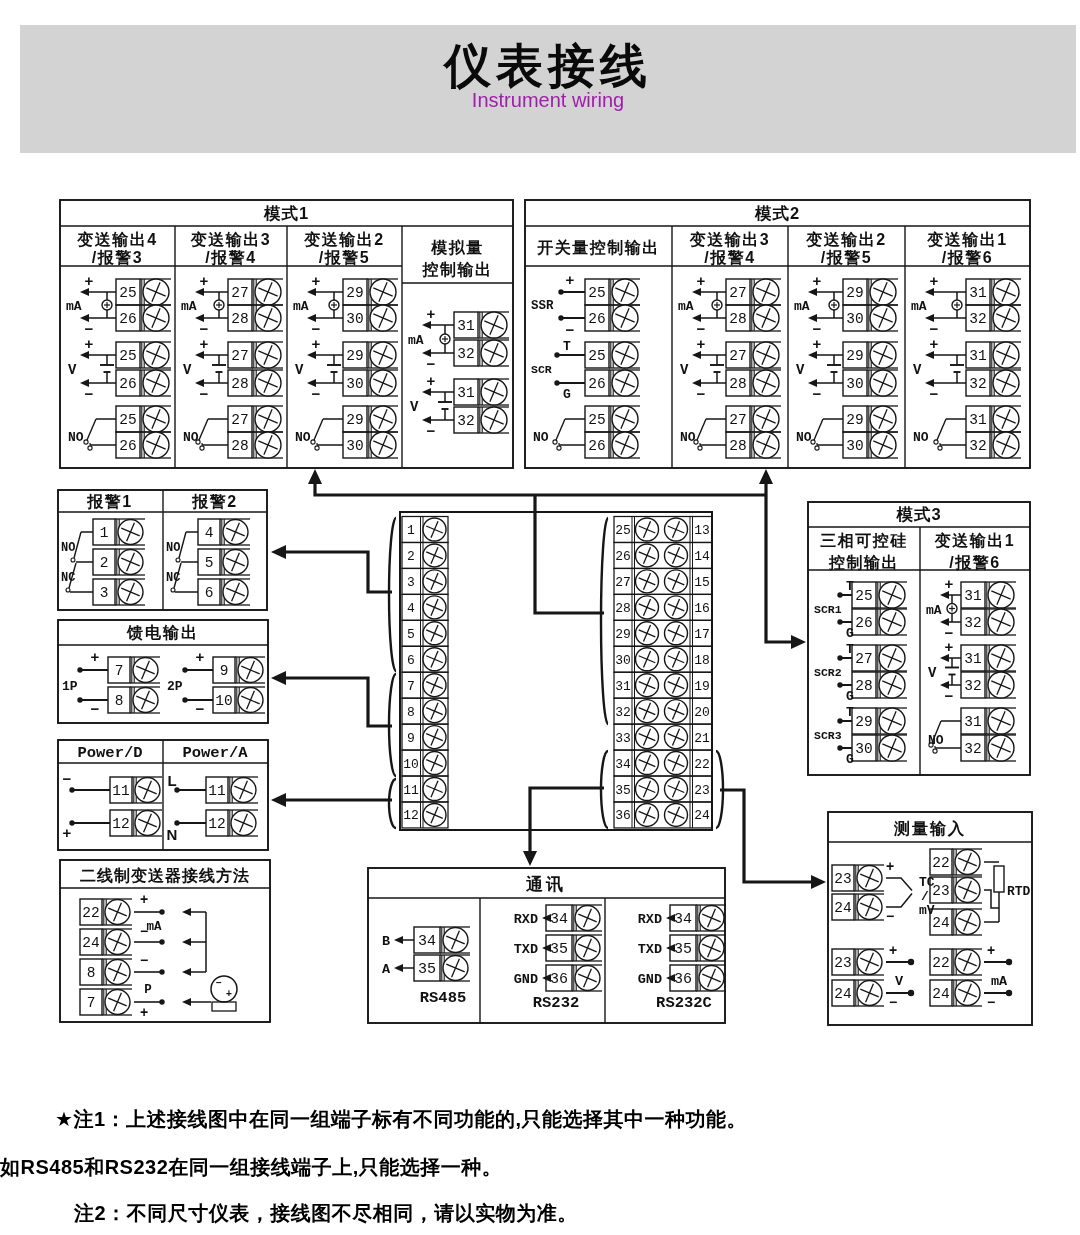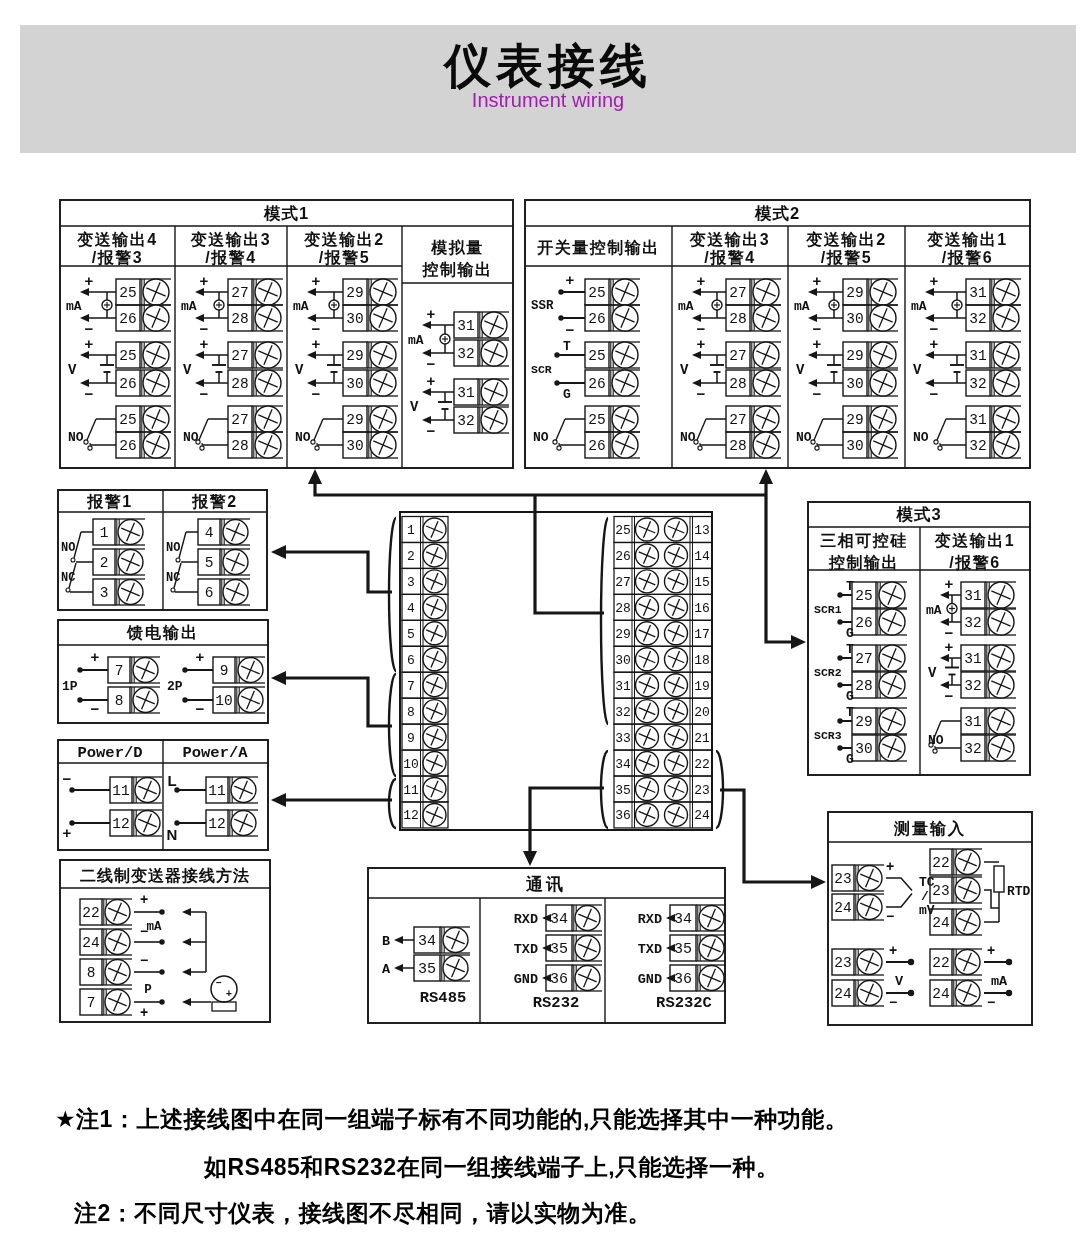--- a/index.html
+++ b/index.html
@@ -3,24 +3,24 @@
 <meta charset="utf-8">
 <style>
   html,body{margin:0;padding:0;background:#fff;}
   .page{position:relative;width:1080px;height:1235px;background:#fff;overflow:hidden;
         font-family:"Liberation Sans","DejaVu Sans",sans-serif;color:#111;}
   .band{position:absolute;top:25px;left:20px;right:4px;height:128px;text-align:center;}
   .band h1{margin:0;padding-top:16px;font-size:47px;line-height:50px;letter-spacing:5px;font-weight:700;color:#0a0a0a;}
   .band .sub{font-size:20px;margin-top:-2px;color:#a21caf;font-weight:400;}
   svg.diagram{position:absolute;left:0;top:0;}
   svg text{fill:#111;}
-  .notes{position:absolute;left:0;top:1088px;width:100%;font-size:23px;font-weight:600;color:#000;letter-spacing:.5px;}
+  .notes{position:absolute;left:0;top:1088px;width:100%;font-size:20px;font-weight:600;color:#000;letter-spacing:.5px;}
   .notes p{margin:0;line-height:26px;}
   .notes .n1{padding-left:55px;margin-top:18px;}
-  .notes .n2{padding-left:176px;margin-top:22px;margin-left:28px;}
+  .notes .n2{margin-top:22px;}
   .notes .n3{padding-left:74px;margin-top:20px;}
 </style>
 </head>
 <body>
 
 <div class="page">
   <div class="band" style="background: rgb(211, 211, 211);">
     <h1>仪表接线</h1>
     <div class="sub">Instrument wiring</div>
   </div>

